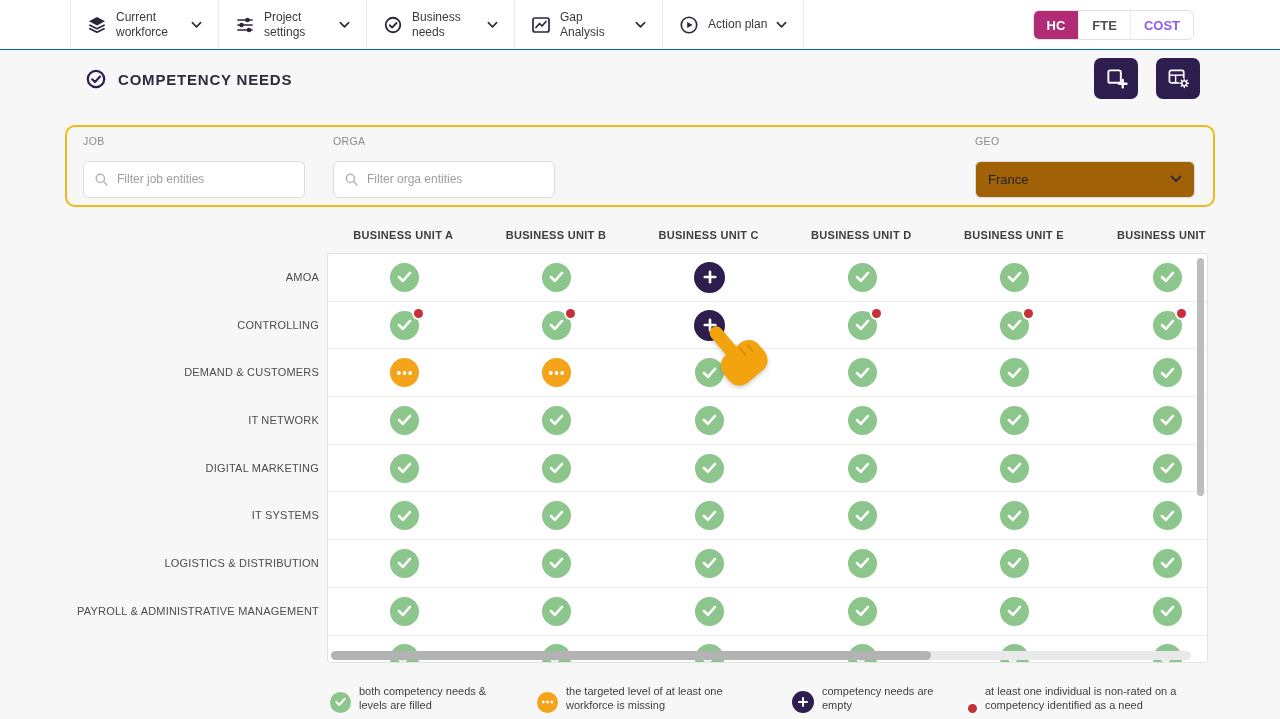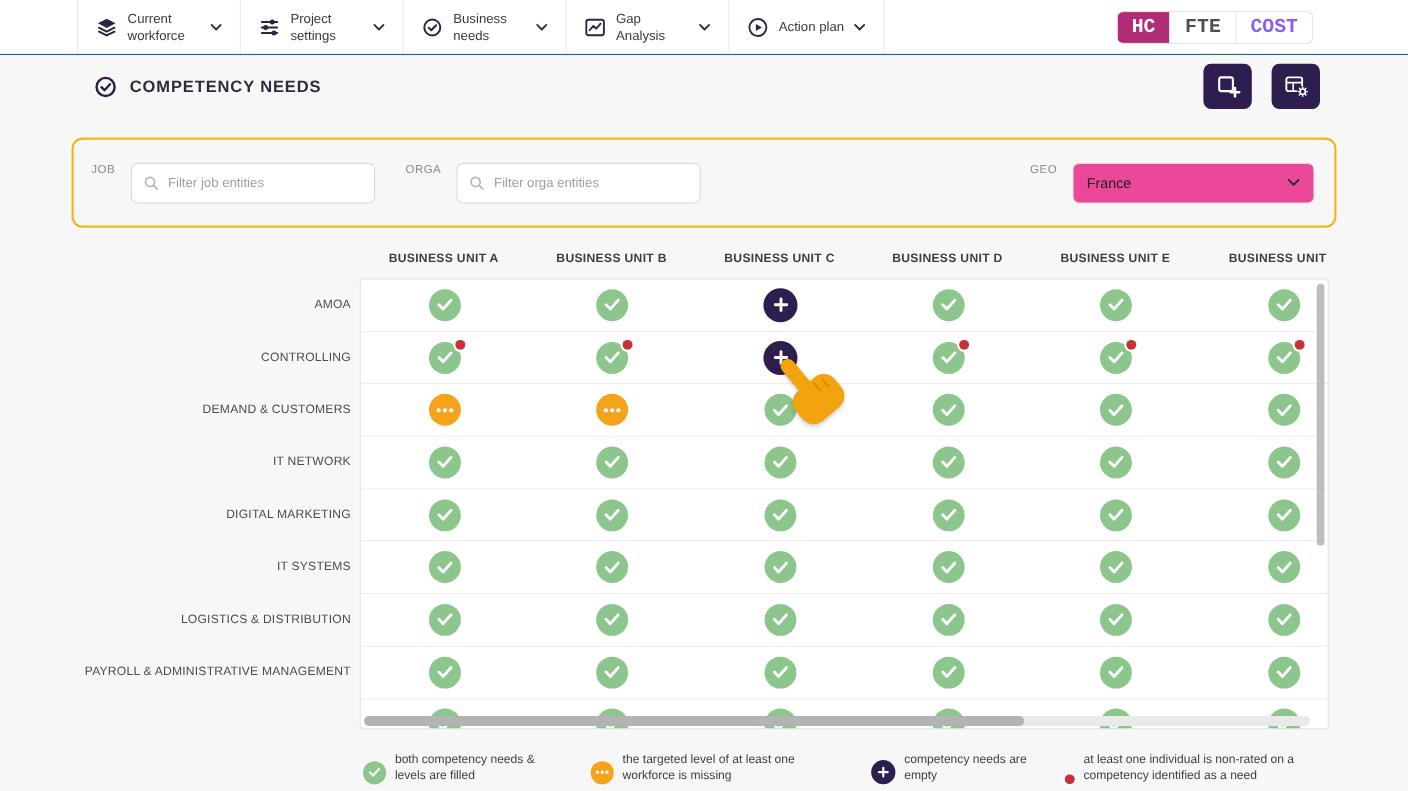--- a/index.html
+++ b/index.html
@@ -20,41 +20,41 @@
     color:#333;
   }
   
   .topnav{position:absolute;top:0;left:0;width:1280px;height:50px;background:#fff;border-bottom:1px solid #0369a1;}
   .nav-items{position:absolute;left:70px;top:0;height:100%;display:flex;border-left:1px solid #ececec;}
   .nav-item{display:flex;align-items:center;gap:9px;padding:0 16px;border-right:1px solid #ececec;cursor:pointer;}
   .nav-ic svg{width:20px;height:20px;display:block;}
   .nav-label{font-size:12px;color:#3a3a3a;max-width:66px;line-height:1.2;}
   .nav-chev svg{width:11px;height:8px;display:block;}
   .toggle-group{position:absolute;right:86px;top:10px;height:30px;display:flex;background:#fff;border:1px solid #e2e2e2;border-radius:6px;overflow:hidden;}
-  .toggle{display:flex;align-items:center;padding:0 13px;font-size:18px;font-weight:bold;color:#4f4f4f;cursor:pointer;font-family:Liberation Mono, monospace;}
+  .toggle{display:flex;align-items:center;padding:0 13px;font-size:13px;font-weight:bold;color:#4f4f4f;cursor:pointer;}
   .toggle + .toggle{border-left:1px solid #ececec;}
   .toggle.active{background:var(--purple);color:#fff;}
   .toggle.disabled{color:#8b5cf6;}
   
   .page-title-row{position:absolute;top:57px;left:85px;right:80px;height:44px;display:flex;align-items:center;}
   .title-icon svg{width:22px;height:22px;display:block;margin-right:11px;}
   .page-title{font-size:15px;font-weight:bold;letter-spacing:.8px;color:#2c2c3c;}
   .header-actions{position:absolute;right:0;top:1px;display:flex;gap:18px;}
   .hbtn{width:44px;height:41px;background:var(--dark);border:none;border-radius:7px;display:flex;align-items:center;justify-content:center;cursor:pointer;}
   .hbtn svg{width:23px;height:23px;display:block;}
   
   .filter-panel{position:absolute;top:125px;left:65px;width:1150px;height:82px;border:2px solid var(--panel-border);border-radius:10px;display:flex;align-items:center;padding:0 16px;gap:28px;}
-  .filter-group{display:flex;flex-direction:row;gap:14px;}
+  .filter-group{display:flex;flex-direction:column;gap:14px;}
   .filter-label{font-size:10.5px;color:#8b8b8b;letter-spacing:.4px;}
   .filter-input{width:222px;height:37px;background:#fff;border:1px solid #dcdcdc;border-radius:6px;display:flex;align-items:center;padding:0 10px;gap:8px;}
   .filter-input svg{width:15px;height:15px;display:block;flex:none;}
   .filter-input input{border:none;outline:none;background:transparent;font-size:12px;color:#333;width:100%;font-family:"Liberation Sans",sans-serif;}
   .filter-input input::placeholder{color:#9e9e9e;}
   .geo-group{margin-left:auto;margin-right:2px;}
-  .select{width:220px;height:37px;background:#ec4899;border:1px solid #dcdcdc;border-radius:6px;display:flex;align-items:center;justify-content:space-between;padding:0 12px;font-size:13px;color:#222;cursor:pointer;}
+  .select{width:220px;height:37px;background:#a16207;border:1px solid #dcdcdc;border-radius:6px;display:flex;align-items:center;justify-content:space-between;padding:0 12px;font-size:13px;color:#222;cursor:pointer;}
   .select svg{width:12px;height:8px;display:block;}
   
   .col-headers{position:absolute;left:327px;top:229px;width:881px;height:15px;overflow:hidden;}
   .col-headers-inner{display:flex;width:917px;}
   .col-header{width:152.67px;flex:none;text-align:center;font-size:11px;font-weight:bold;color:#3e3e3e;letter-spacing:.3px;white-space:nowrap;}
   .row-labels{position:absolute;left:0;top:253px;width:327px;}
   .row-label{height:47.7px;display:flex;align-items:center;justify-content:flex-end;padding-right:8px;font-size:11px;color:#4c4c4c;letter-spacing:.2px;text-align:right;}
   .table-box{position:absolute;left:327px;top:253px;width:881px;height:410px;background:#fff;border:1px solid #e3e3e3;border-radius:3px;overflow:hidden;}
   .t-row{display:flex;width:917px;height:47.7px;border-bottom:1px solid #ededed;align-items:center;}
   .t-cell{width:152.67px;flex:none;display:flex;align-items:center;justify-content:center;cursor:pointer;}

